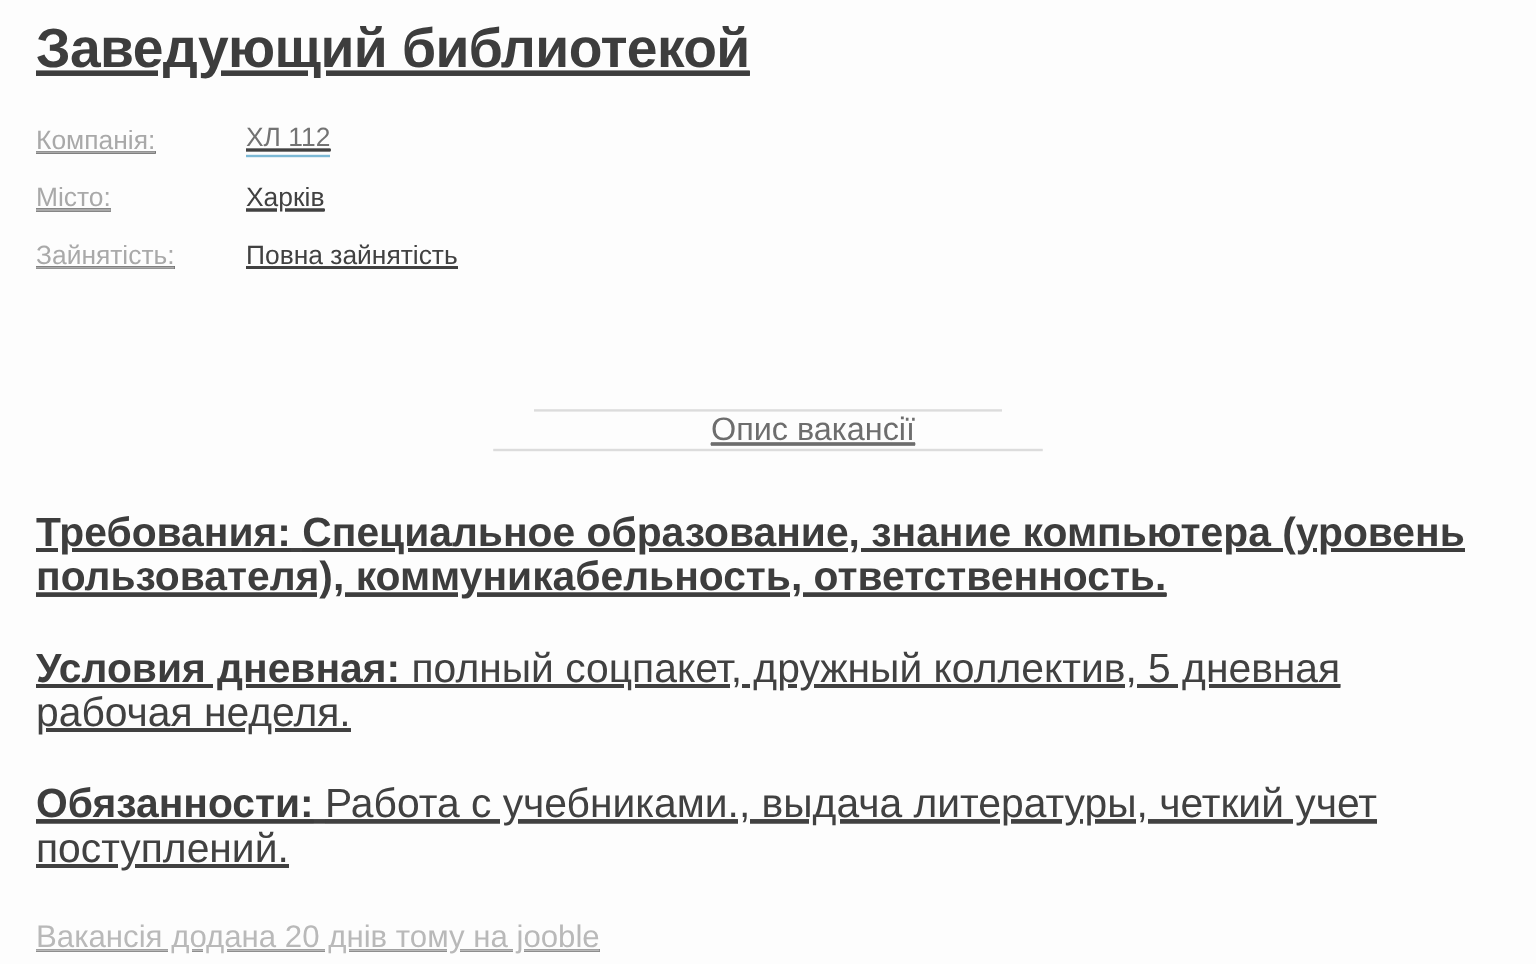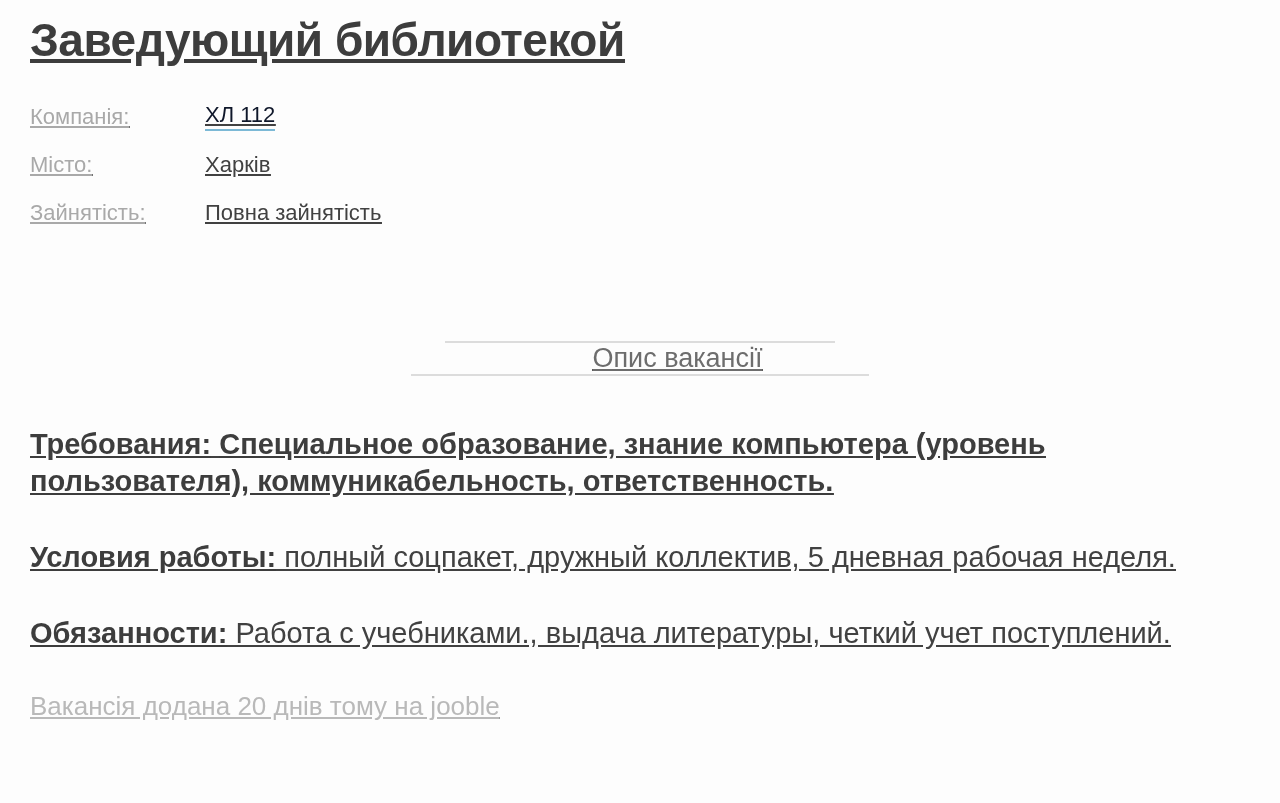--- a/index.html
+++ b/index.html
@@ -33,21 +33,21 @@
     height: 48px;
     font-size: 22px;
   }
   .detail-label {
     width: 175px;
     flex-shrink: 0;
     color: #a9a9a9;
   }
   .detail-value { color: #414141; }
   a.company-link {
-    color: #0f172a;
+    color: #737373;
     text-decoration: none;
     border-bottom: 2px solid #7cb9d6;
     padding-bottom: 1px;
     cursor: pointer;
   }
   
   .divider {
     display: flex;
     align-items: center;
     margin: 56px 0 0 -10px;
@@ -63,21 +63,21 @@
   .dline-right { width: 458px; }
   .divider-text {
     font-size: 27px;
     color: #6d6d6d;
     white-space: nowrap;
     margin: 0 45px 0 120px;
   }
   
   .description { margin-top: 50px; }
   .description p {
-    font-size: 29px;
+    font-size: 34px;
     line-height: 37px;
     margin: 0 0 39px 0;
     max-width: 1230px;
     color: #414141;
   }
   .lead { font-weight: bold; color: #3d3d3d; }
   .bold-text { font-weight: bold; color: #3d3d3d; }
   
   .posted-note {
     font-size: 26px;
@@ -120,21 +120,21 @@
   </div>
 
   <div class="description">
 
     <p>
       <span class="lead">Требования:</span>
       <span class="bold-text">Специальное образование, знание компьютера (уровень пользователя), коммуникабельность, ответственность.</span>
     </p>
 
     <p>
-      <span class="lead">Условия работы:</span>
+      <span class="lead">Условия дневная:</span>
       <span>полный соцпакет, дружный коллектив, 5 дневная рабочая неделя.</span>
     </p>
 
     <p>
       <span class="lead">Обязанности:</span>
       <span>Работа с учебниками., выдача литературы, четкий учет поступлений.</span>
     </p>
 
   </div>
 

